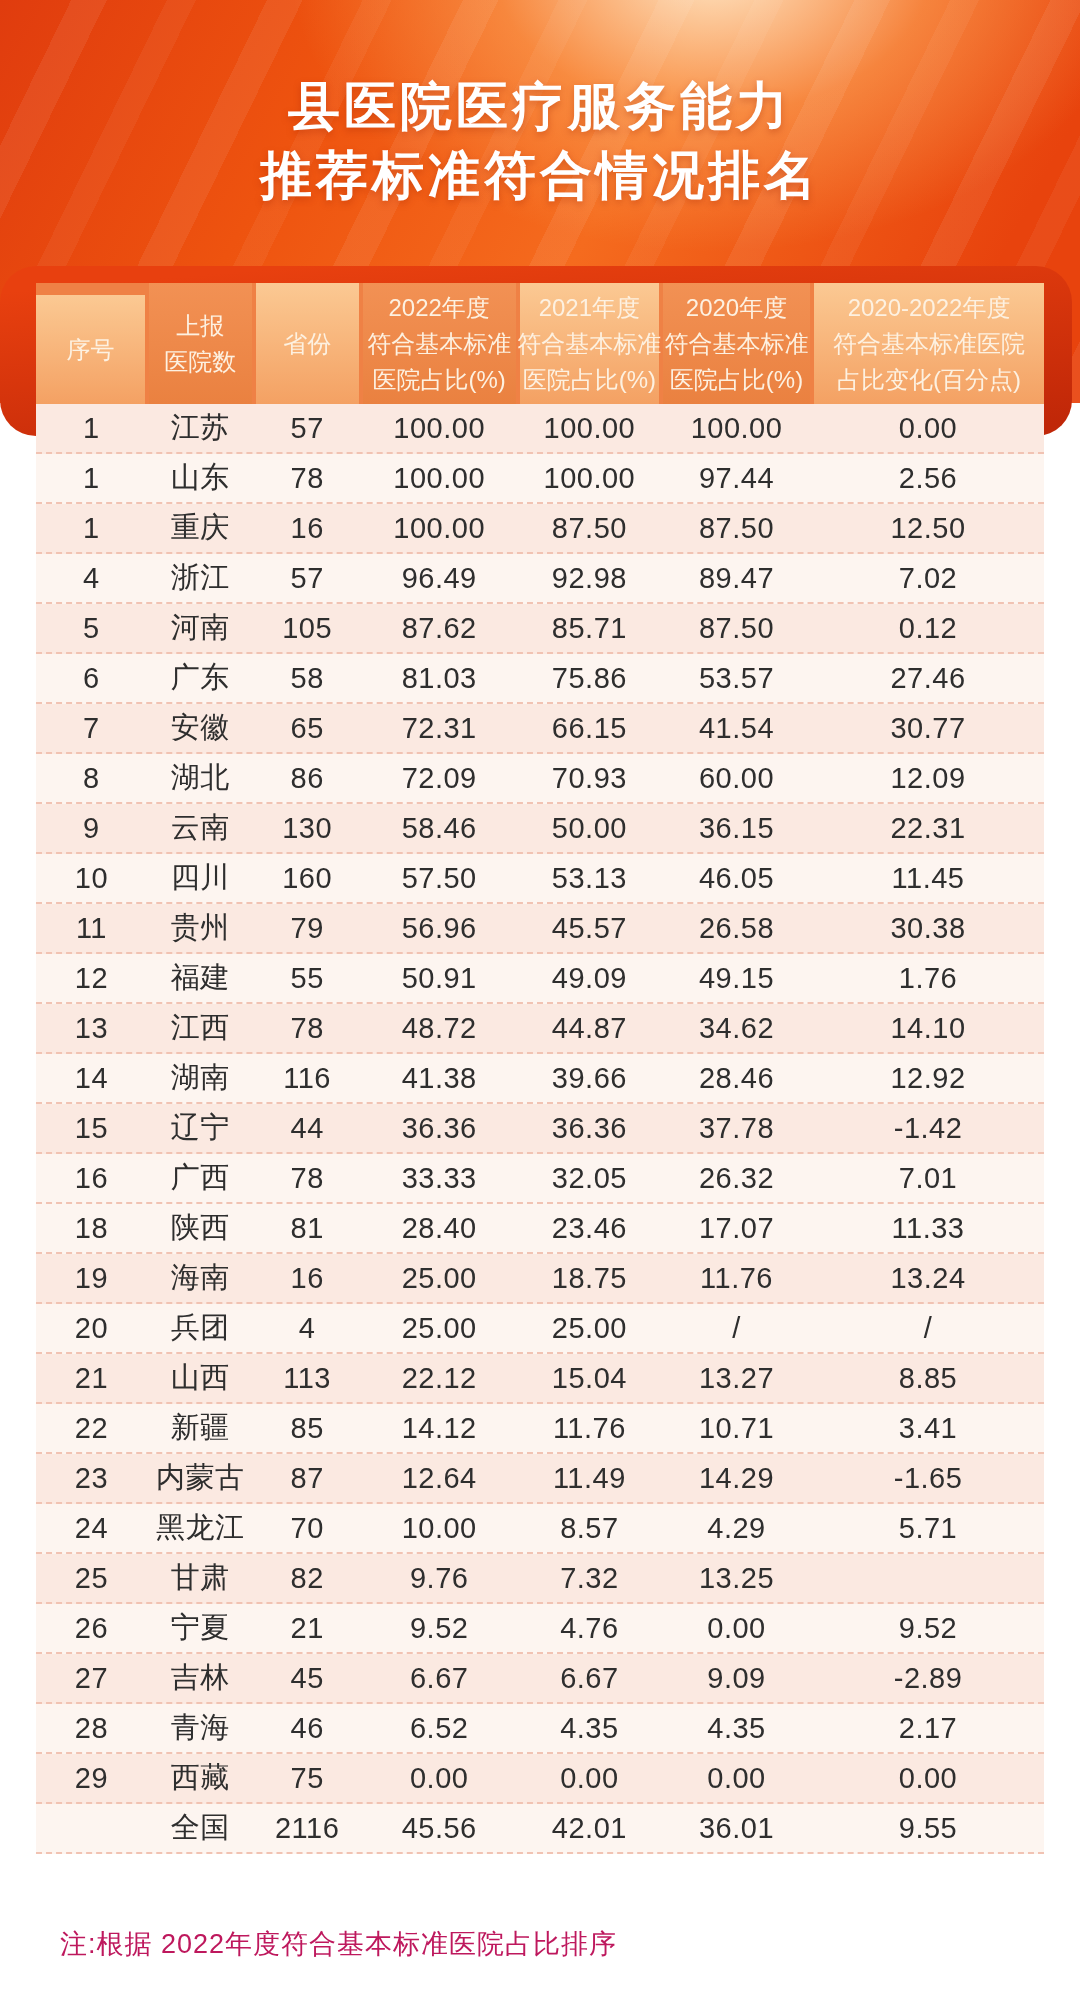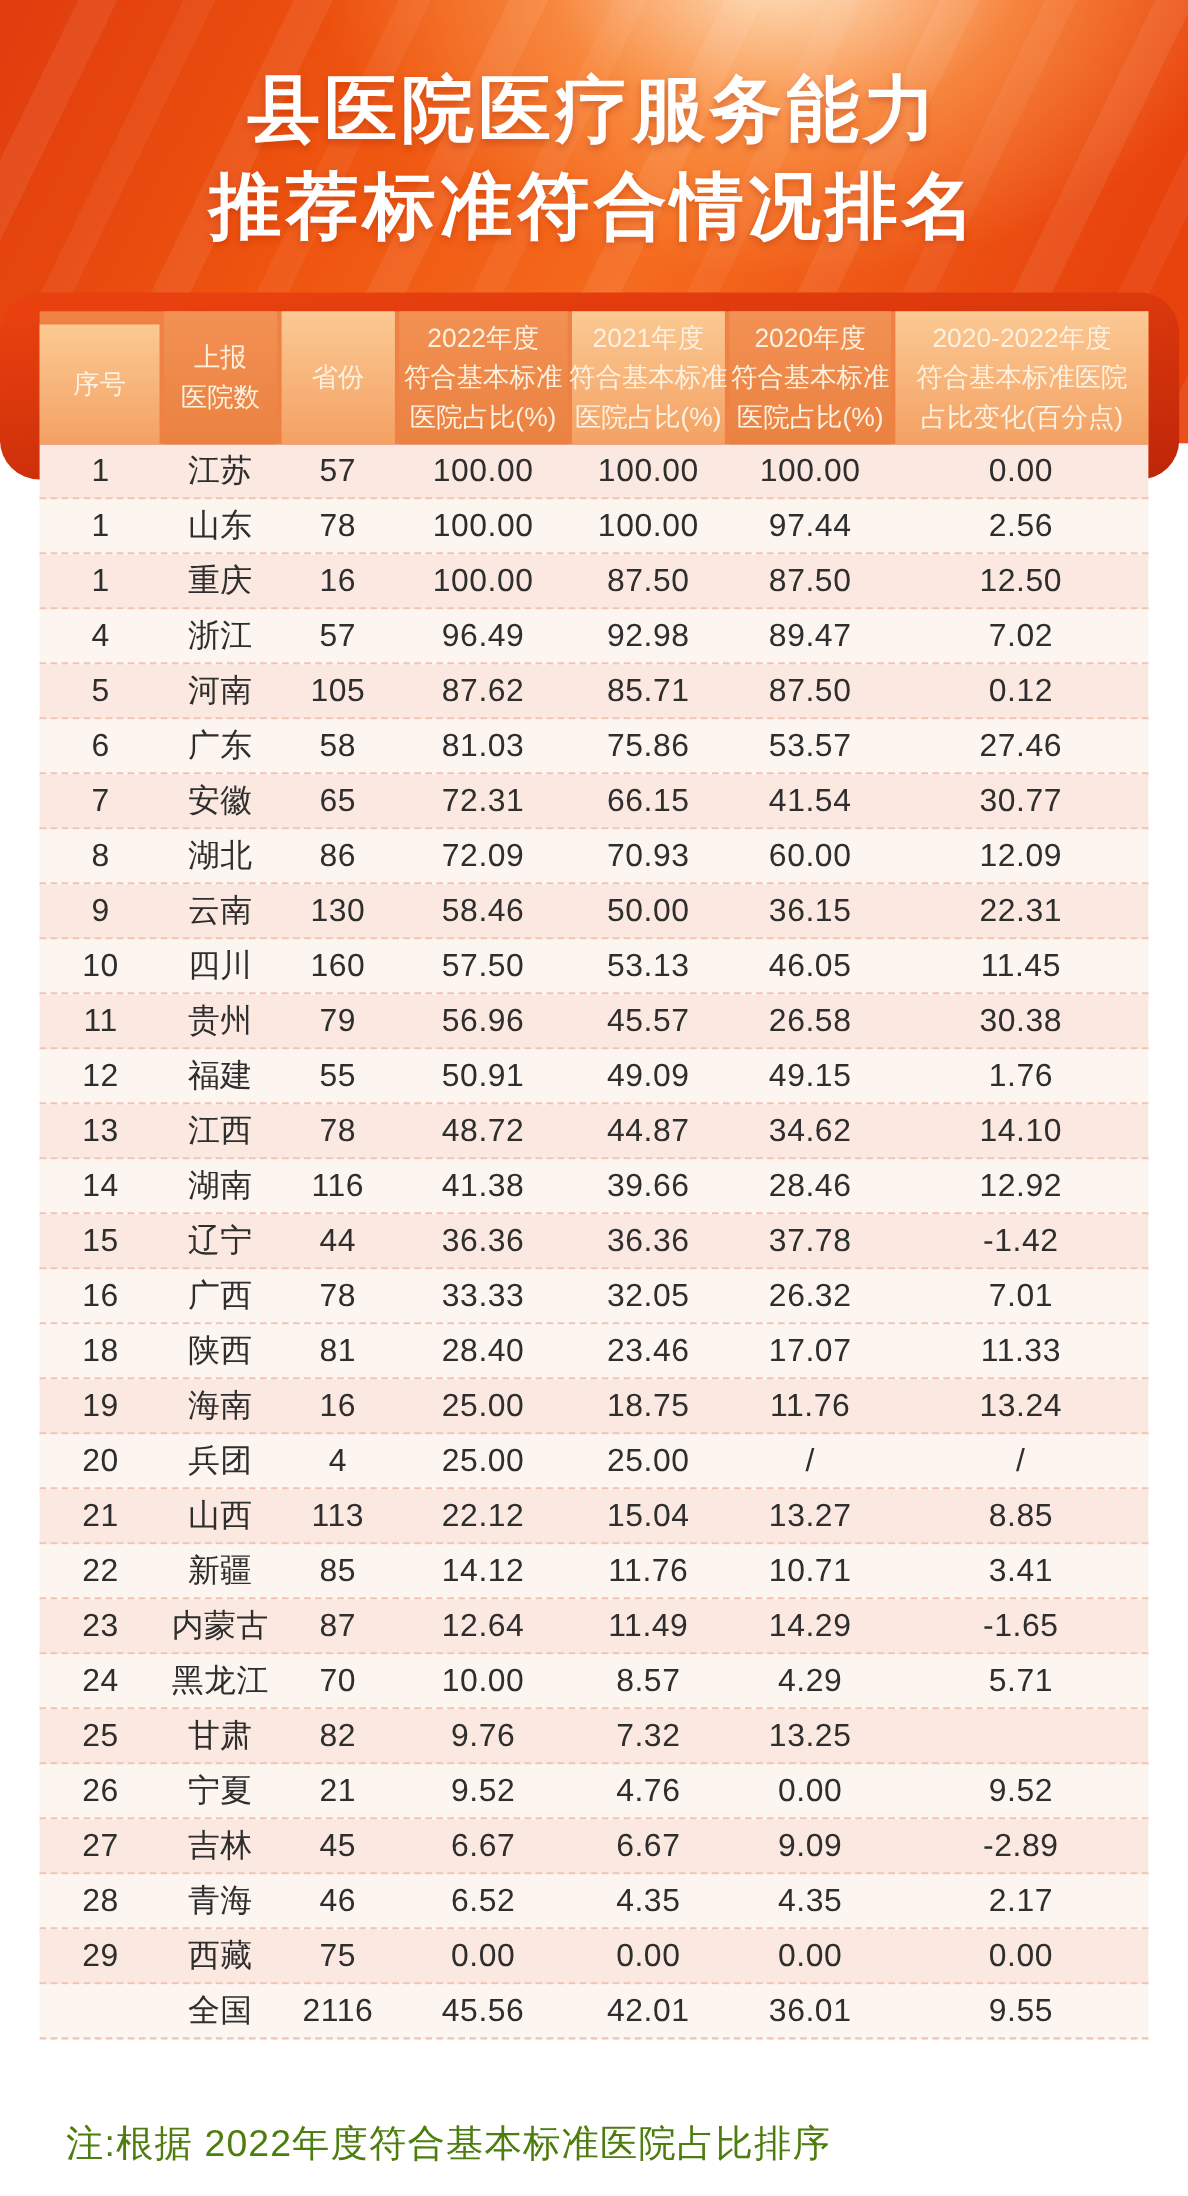--- a/index.html
+++ b/index.html
@@ -24,22 +24,22 @@
     content:""; position:absolute; inset:0;
     background:
       repeating-linear-gradient(116deg,
         rgba(255,255,255,0) 0px, rgba(255,255,255,0) 64px,
         rgba(255,255,255,0.07) 64px, rgba(255,255,255,0.07) 96px,
         rgba(255,255,255,0) 96px, rgba(255,255,255,0) 150px,
         rgba(255,255,255,0.05) 150px, rgba(255,255,255,0.05) 176px);
     pointer-events:none;
   }
   .title {
-    position:relative; padding-top:56px; text-align:center;
-    color:#ffffff; font-weight:800; font-size:66px; line-height:1.33;
+    position:relative; padding-top:72px; text-align:center;
+    color:#ffffff; font-weight:800; font-size:52px; line-height:1.33;
     letter-spacing:4px;
     text-shadow:0 3px 7px rgba(160,35,0,0.35);
     z-index:2;
   }
 
   
   .ribbon {
     position:absolute; left:0; top:266px; width:1072px; height:170px;
     border-radius:36px;
     background:linear-gradient(175deg, #e8400f 10%, #c02708 95%);
@@ -78,21 +78,21 @@
   .trow.odd  { background:#fbe9e1; }
   .trow.even { background:#fdf5f0; }
   .tcell {
     display:flex; align-items:center; justify-content:center;
     font-size:29px; color:#2e2e2e; letter-spacing:0.5px;
   }
 
   
   .footnote {
     position:absolute; left:60px; top:1926px;
-    font-size:34px; color:#4d7c0f; letter-spacing:1px;
+    font-size:27px; color:#be185d; letter-spacing:1px;
     z-index:2;
   }
 </style>
 </head>
 <body>
 
 <div class="banner">
   <div class="title">
     <div>县医院医疗服务能力</div>
     <div>推荐标准符合情况排名</div>

